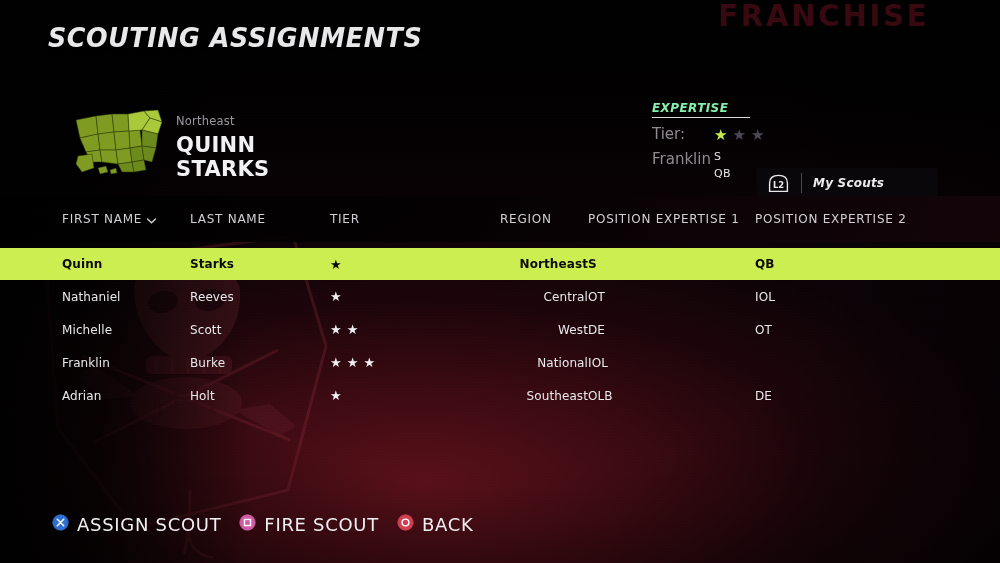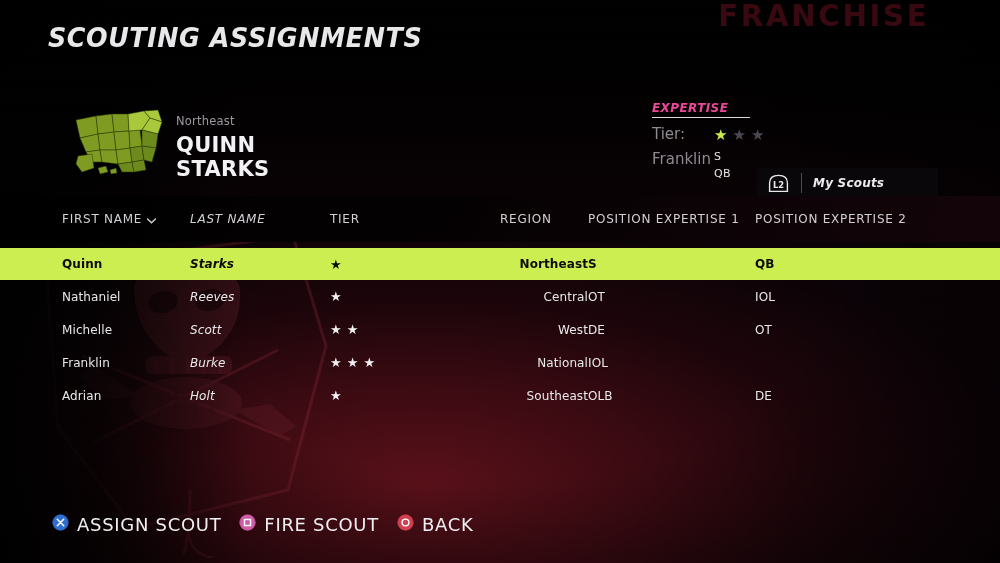--- a/index.html
+++ b/index.html
@@ -99,21 +99,21 @@
   .hero-first { margin-top: 6px; }
   .hero-last { margin-top: 2px; }
 
   
   .exp {
     position: absolute; left: 652px; top: 98px;
     width: 230px;
   }
   .exp-title {
     font-size: 12px; font-weight: 700; font-style: italic;
-    color: #ec4899; letter-spacing: 0.4px;
+    color: #86efac; letter-spacing: 0.4px;
     display: inline-block;
     border-bottom: 1.5px solid #d8d8da;
     padding-bottom: 2px; padding-right: 22px;
     font-family: "DejaVu Sans", sans-serif;
   }
   .exp-row { display: flex; align-items: center; margin-top: 7px; }
   .exp-label {
     font-size: 15px; color: #8e8b91; width: 62px;
     font-family: "DejaVu Sans", sans-serif;
   }
@@ -180,21 +180,21 @@
     font-family: "DejaVu Sans", sans-serif;
     white-space: nowrap; overflow: hidden;
   }
   .row.sel .cell { color: #0b0b0b; font-weight: 600; }
   .row.sel .tier-star { color: #0b0b0b; }
   .tier-cell { display: flex; gap: 5px; align-items: center; }
   .tier-star { color: #efeff1; font-size: 13px; line-height: 1; }
 
   
   .c-first { width: 128px; margin-left: 62px; }
-  .c-last  { width: 140px; font-style: italic; }
+  .c-last  { width: 140px; }
   .c-tier  { width: 170px; }
   .c-region{ width: 88px; text-align: right; }
   .c-pe1   { width: 167px; }
   .c-pe2   { width: 180px; }
 
   .rows-wrap { margin-top: 6px; }
 
   
   .footer {
     position: absolute; left: 52px; bottom: 28px;

